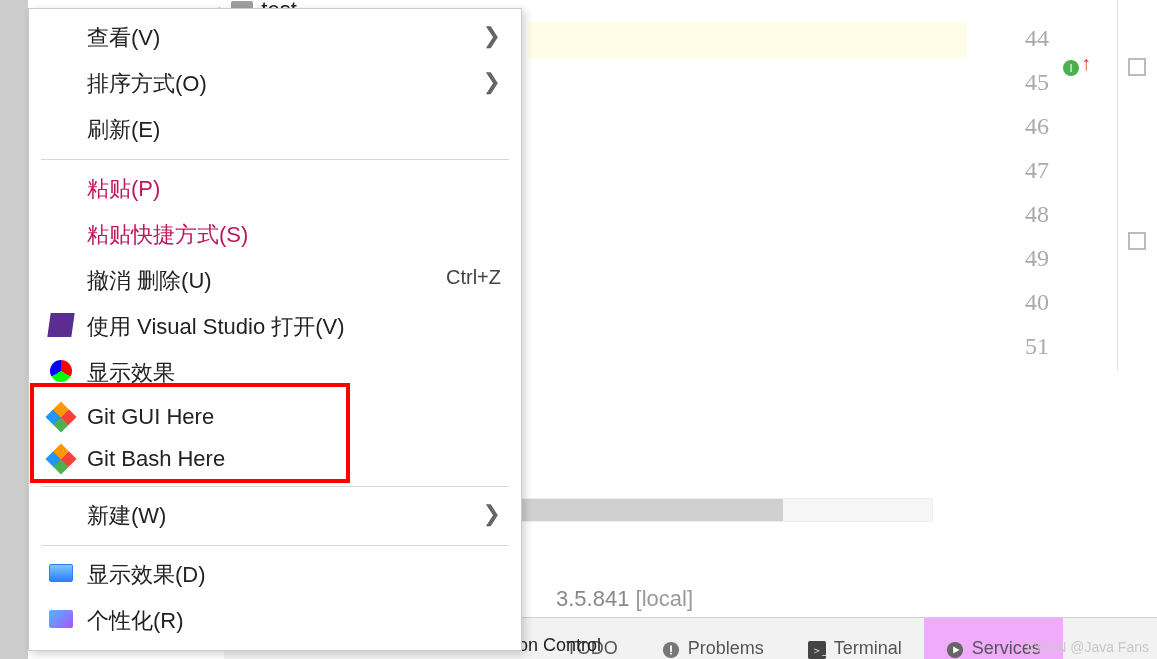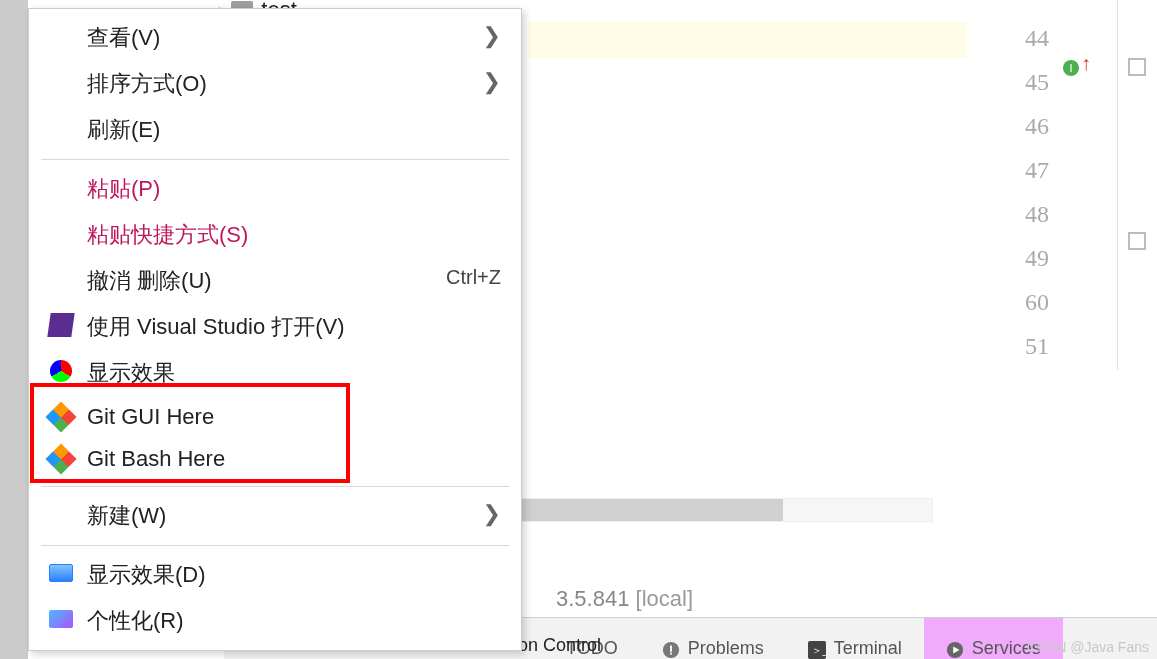--- a/index.html
+++ b/index.html
@@ -268,21 +268,21 @@
     <div class="highlight-band"></div>
 
     <div class="gutter-right">
       <div class="line-numbers">
         <div>44</div>
         <div>45</div>
         <div>46</div>
         <div>47</div>
         <div>48</div>
         <div>49</div>
-        <div>60</div>
+        <div>40</div>
         <div>51</div>
       </div>
       <div class="marker-strip">
         <div class="green-dot">I</div>
         <div class="red-arrow-up">↑</div>
       </div>
       <div class="map-strip">
         <div class="map-block a"></div>
         <div class="map-block b"></div>
       </div>

